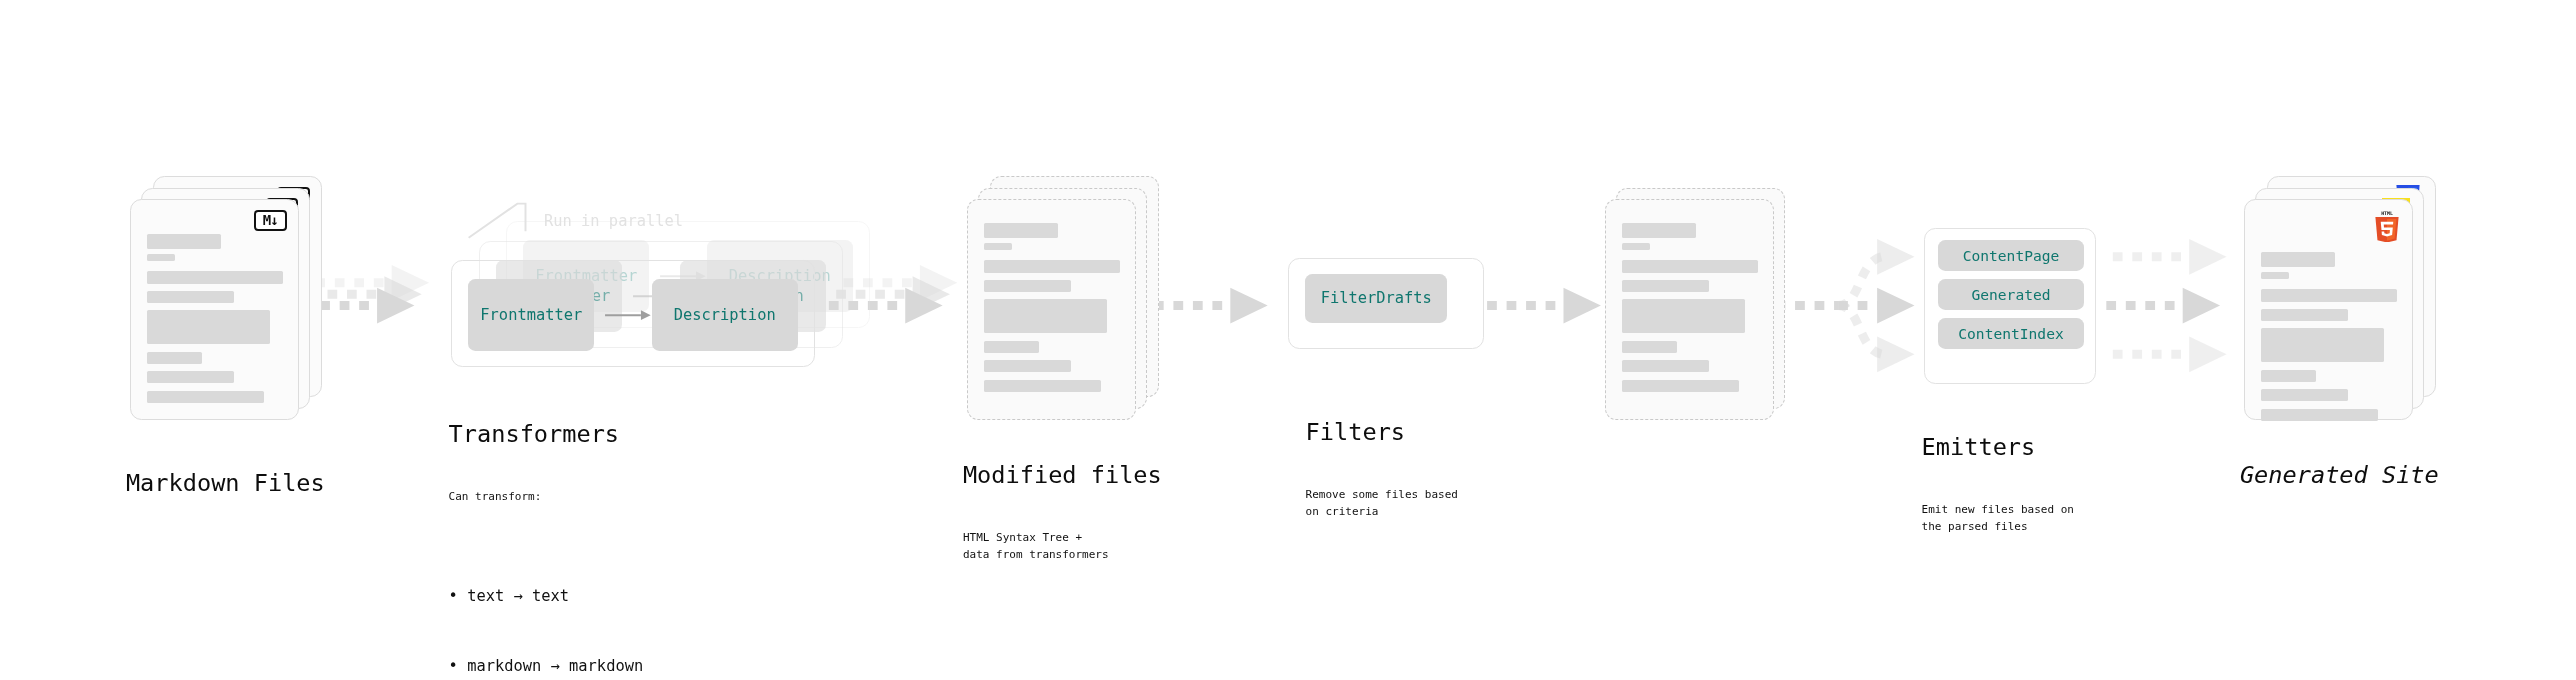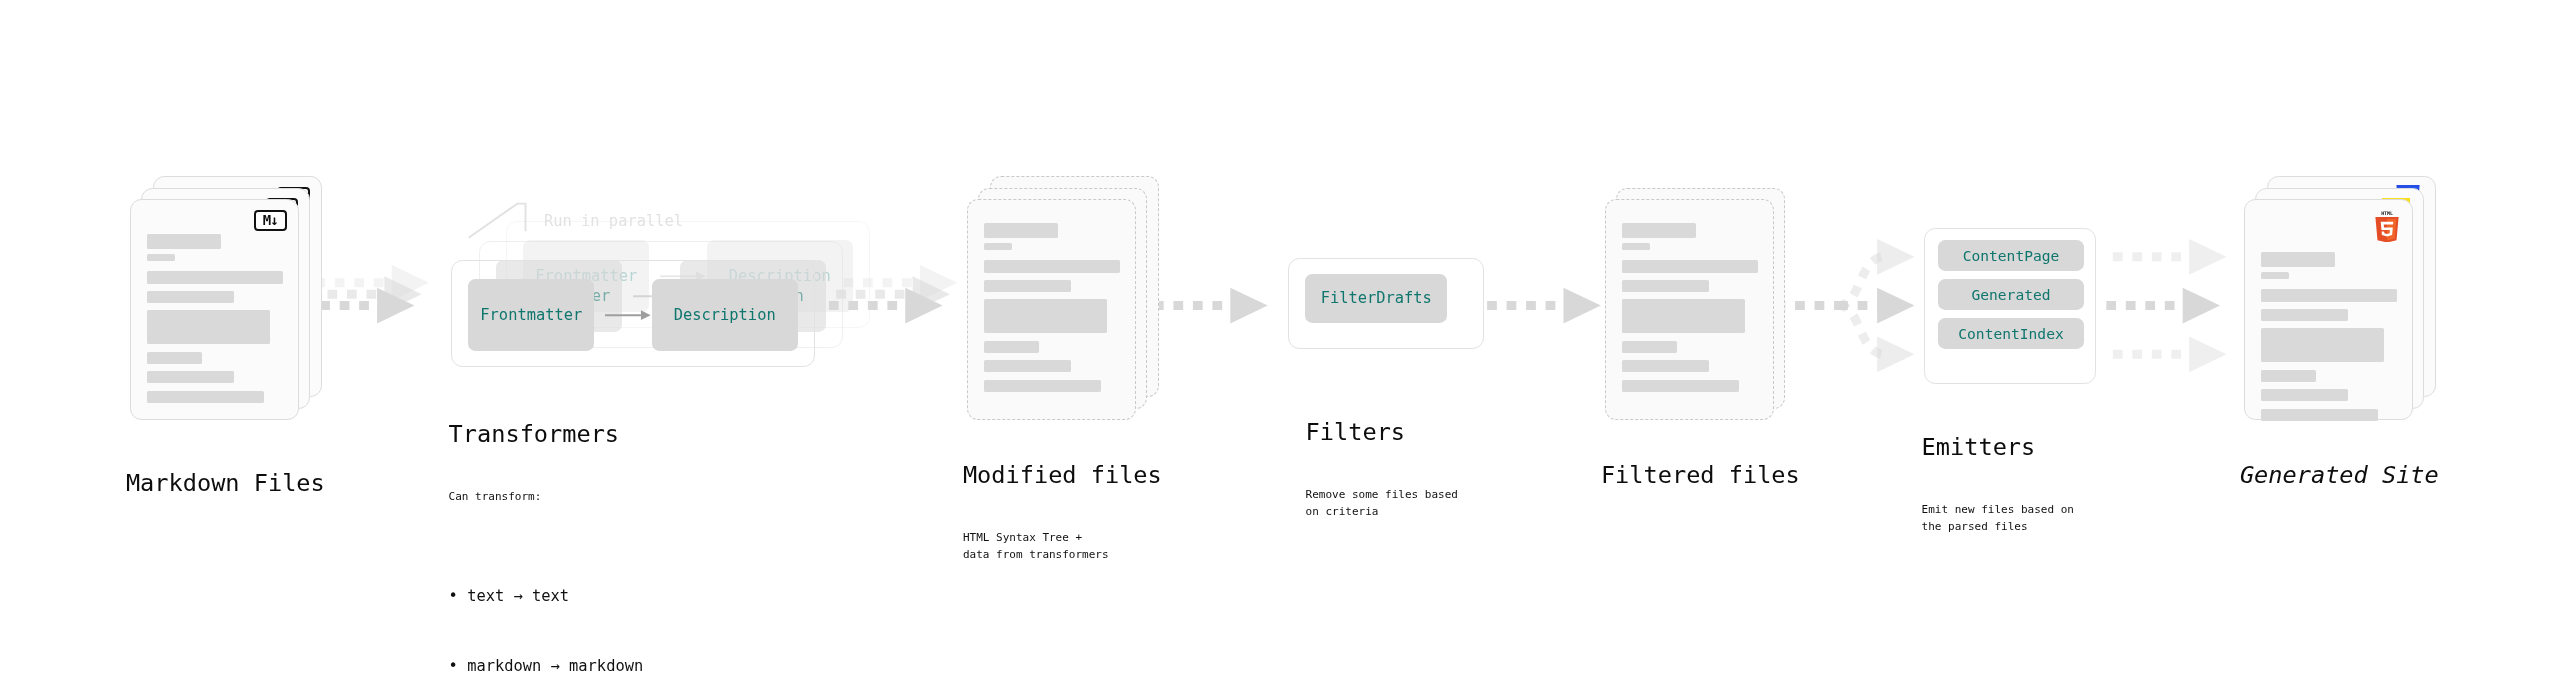--- a/index.html
+++ b/index.html
@@ -258,23 +258,20 @@
           <div class="bar h-sub" style="width:20%"></div>
           <div class="bar" style="width:100%"></div>
           <div class="bar" style="width:64%"></div>
           <div class="bar" style="height:34px;width:90%"></div>
           <div class="bar" style="width:40%"></div>
           <div class="bar" style="width:64%"></div>
           <div class="bar" style="width:86%"></div>
         </div>
       </div>
     </div>
-    <div class="caption" style="left:-4.1px; top:232px;">
-      <div class="cap-title">Filtered files</div>
-    </div>
   </div>
 
   <div class="node" style="left:1924px; top:228px;">
     <div class="groupbox" style="left:0;top:0;width:172px;height:156px;">
       <div class="chip" style="position:absolute;left:13px;top:11.4px;width:146px;height:31px;font-size:14.6px;">ContentPage</div>
       <div class="chip" style="position:absolute;left:13px;top:50px;width:146px;height:31px;font-size:14.6px;">Generated</div>
       <div class="chip" style="position:absolute;left:13px;top:89px;width:146px;height:31px;font-size:14.6px;">ContentIndex</div>
     </div>
     <div class="caption" style="left:-2.4px; top:175px;">
       <div class="cap-title">Emitters</div>

